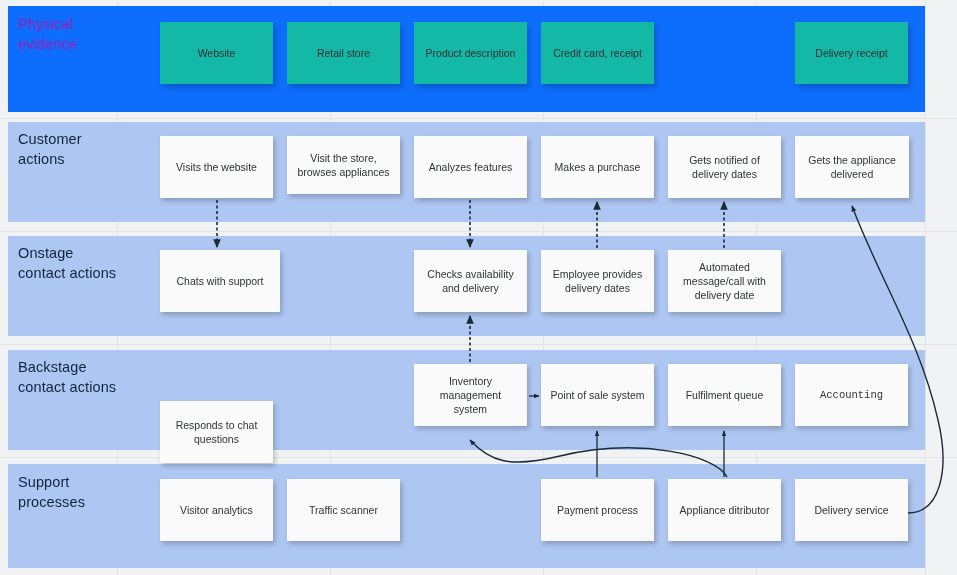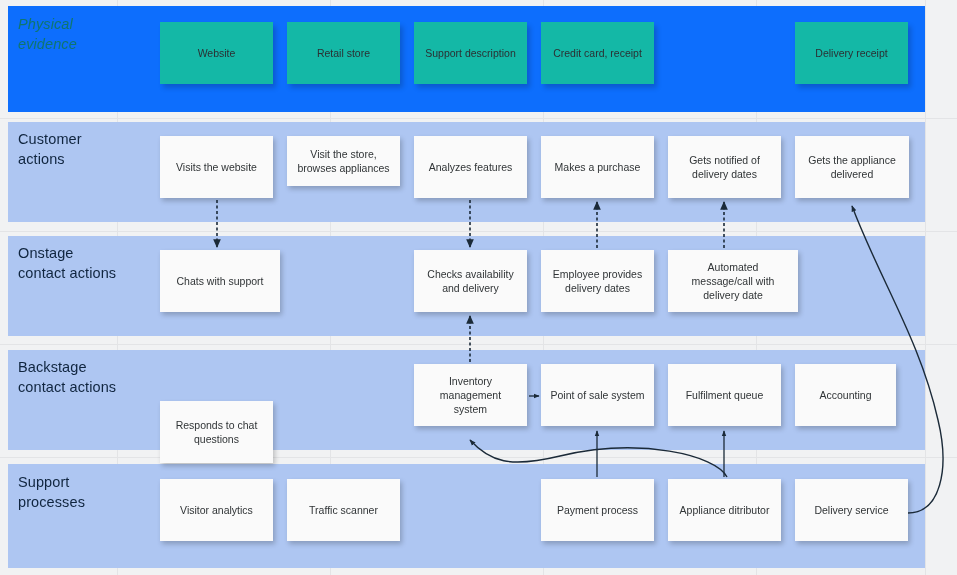--- a/index.html
+++ b/index.html
@@ -46,21 +46,21 @@
   .lane-label {
     position: absolute;
     left: 18px;
     font-size: 14.5px;
     line-height: 20px;
     letter-spacing: 0.1px;
     color: #10253f;
     white-space: pre-line;
     z-index: 4;
   }
-  .lane-label.on-blue { color: #0f766e; font-style: italic; }
+  .lane-label.on-blue { color: #a21caf; }
 
   .card {
     position: absolute;
     box-sizing: border-box;
     display: flex;
     align-items: center;
     justify-content: center;
     text-align: center;
     padding: 4px 6px;
     font-size: 10.5px;
@@ -112,51 +112,51 @@
 actions</div>
   <div class="lane-label" style="top:243px">Onstage
 contact actions</div>
   <div class="lane-label" style="top:357px">Backstage
 contact actions</div>
   <div class="lane-label" style="top:472px">Support
 processes</div>
 
   <div class="card evidence" style="left:160px; top:22px; width:113px; height:62px;">Website</div>
   <div class="card evidence" style="left:287px; top:22px; width:113px; height:62px;text-align:center;">Retail store</div>
-  <div class="card evidence" style="left:414px; top:22px; width:113px; height:62px;">Support description</div>
+  <div class="card evidence" style="left:414px; top:22px; width:113px; height:62px;">Product description</div>
   <div class="card evidence" style="left:795px; top:22px; width:113px; height:62px;">Delivery receipt</div>
   <div class="card evidence" style="left:541px; top:22px; width:113px; height:62px;">Credit card, receipt</div>
 
   <div class="card" style="left:160px; top:136px; width:113px; height:62px;">Visits the website</div>
-  <div class="card" style="left:287px; top:136px; width:113px; height:50px;">Visit the store,
+  <div class="card" style="left:287px; top:136px; width:113px; height:58px;">Visit the store,
 browses appliances</div>
   <div class="card" style="left:414px; top:136px; width:113px; height:62px;">Analyzes features</div>
   <div class="card" style="left:541px; top:136px; width:113px; height:62px;">Makes a purchase</div>
   <div class="card" style="left:668px; top:136px; width:113px; height:62px;">Gets notified of
 delivery dates</div>
   <div class="card" style="left:795px; top:136px; width:114px; height:62px;">Gets the appliance
 delivered</div>
 
   <div class="card" style="left:160px; top:250px; width:120px; height:62px;">Chats with support</div>
   <div class="card" style="left:414px; top:250px; width:113px; height:62px;">Checks availability
 and delivery</div>
   <div class="card" style="left:541px; top:250px; width:113px; height:62px;">Employee provides
 delivery dates</div>
-  <div class="card" style="left:668px; top:250px; width:130px; height:62px;">Automated
+  <div class="card" style="left:668px; top:250px; width:113px; height:62px;">Automated
 message/call with
 delivery date</div>
 
   <div class="card" style="left:160px; top:364px; width:113px; height:62px;margin-top:37px;">Responds to chat
 questions</div>
   <div class="card" style="left:414px; top:364px; width:113px; height:62px;">Inventory
 management
 system</div>
   <div class="card" style="left:541px; top:364px; width:113px; height:62px;">Point of sale system</div>
   <div class="card" style="left:668px; top:364px; width:113px; height:62px;">Fulfilment queue</div>
-  <div class="card" style="left:795px; top:364px; width:101px; height:62px;">Accounting</div>
+  <div class="card" style="left:795px; top:364px; width:113px; height:62px;font-family:Liberation Mono, monospace;">Accounting</div>
 
   <div class="card" style="left:160px; top:479px; width:113px; height:62px;">Visitor analytics</div>
   <div class="card" style="left:287px; top:479px; width:113px; height:62px;">Traffic scanner</div>
   <div class="card" style="left:541px; top:479px; width:113px; height:62px;">Payment process</div>
   <div class="card" style="left:668px; top:479px; width:113px; height:62px;">Appliance ditributor</div>
   <div class="card" style="left:795px; top:479px; width:113px; height:62px;">Delivery service</div>
 
   <svg id="arrows" viewBox="0 0 957 575">
     <defs>
       <marker id="ah" viewBox="0 0 10 10" refX="8" refY="5" markerWidth="6" markerHeight="6" orient="auto-start-reverse">

